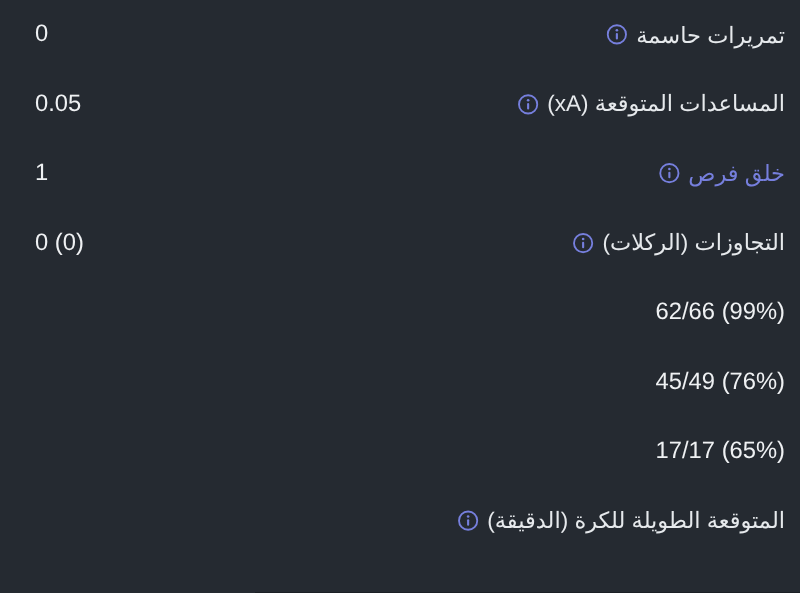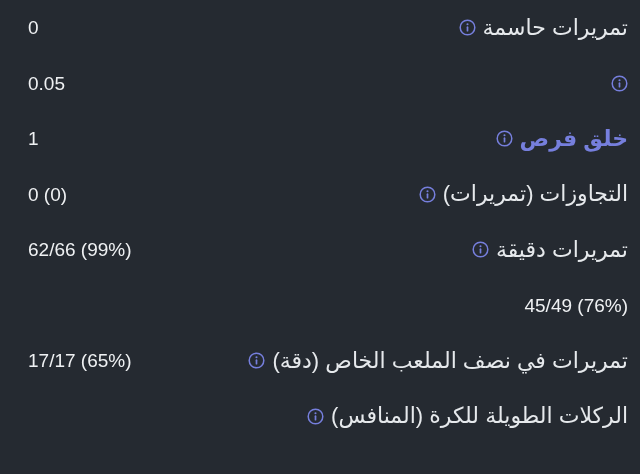--- a/index.html
+++ b/index.html
@@ -19,39 +19,38 @@
   .stat-row {
     height: 55.5px;
     display: flex;
     align-items: center;
     justify-content: space-between;
     padding-right: 12px;
     padding-left: 28px;
     box-sizing: border-box;
   }
   .stat-label {
-    font-size: 22px;
+    font-size: 18px;
     line-height: 1;
     color: #e6e9ec;
     display: flex;
     align-items: center;
     gap: 7px;
     white-space: nowrap;
   }
   .stat-value {
     font-size: 19px;
     line-height: 1;
     color: #eff1f3;
     direction: ltr;
     white-space: nowrap;
   }
   .stat-row.is-link .stat-label {
     color: #767fdd;
     cursor: pointer;
-    font-weight: bold;
   }
   .info-icon {
     display: inline-flex;
     width: 17px;
     height: 17px;
     flex: 0 0 auto;
   }
   .info-icon svg { width: 100%; height: 100%; }
 </style>
 </head>
@@ -67,20 +66,21 @@
           <circle cx="8.5" cy="5.2" r="1.05" fill="#767fdd"></circle>
           <rect x="7.65" y="7.3" width="1.7" height="5.3" rx="0.85" fill="#767fdd"></rect>
         </svg>
       </span>
     </span>
     <span class="stat-value">0</span>
   </div>
 
   <div class="stat-row">
     <span class="stat-label">
+      <span class="label-text">المساعدات المتوقعة (xA)</span>
       <span class="info-icon" hidden="">
         <svg viewBox="0 0 17 17" fill="none" xmlns="http://www.w3.org/2000/svg">
           <circle cx="8.5" cy="8.5" r="7.3" stroke="#767fdd" stroke-width="1.5"></circle>
           <circle cx="8.5" cy="5.2" r="1.05" fill="#767fdd"></circle>
           <rect x="7.65" y="7.3" width="1.7" height="5.3" rx="0.85" fill="#767fdd"></rect>
         </svg>
       </span>
     </span>
     <span class="stat-value">0.05</span>
   </div>
@@ -94,67 +94,47 @@
           <circle cx="8.5" cy="5.2" r="1.05" fill="#767fdd"></circle>
           <rect x="7.65" y="7.3" width="1.7" height="5.3" rx="0.85" fill="#767fdd"></rect>
         </svg>
       </span>
     </span>
     <span class="stat-value">1</span>
   </div>
 
   <div class="stat-row">
     <span class="stat-label">
-      <span class="label-text">التجاوزات (تمريرات)</span>
+      <span class="label-text">التجاوزات (الركلات)</span>
       <span class="info-icon" hidden="">
         <svg viewBox="0 0 17 17" fill="none" xmlns="http://www.w3.org/2000/svg">
           <circle cx="8.5" cy="8.5" r="7.3" stroke="#767fdd" stroke-width="1.5"></circle>
           <circle cx="8.5" cy="5.2" r="1.05" fill="#767fdd"></circle>
           <rect x="7.65" y="7.3" width="1.7" height="5.3" rx="0.85" fill="#767fdd"></rect>
         </svg>
       </span>
     </span>
     <span class="stat-value">0 (0)</span>
   </div>
 
   <div class="stat-row">
-    <span class="stat-label">
-      <span class="label-text">تمريرات دقيقة</span>
-      <span class="info-icon" hidden="">
-        <svg viewBox="0 0 17 17" fill="none" xmlns="http://www.w3.org/2000/svg">
-          <circle cx="8.5" cy="8.5" r="7.3" stroke="#767fdd" stroke-width="1.5"></circle>
-          <circle cx="8.5" cy="5.2" r="1.05" fill="#767fdd"></circle>
-          <rect x="7.65" y="7.3" width="1.7" height="5.3" rx="0.85" fill="#767fdd"></rect>
-        </svg>
-      </span>
-    </span>
     <span class="stat-value">62/66 (99%)</span>
   </div>
 
   <div class="stat-row">
     <span class="stat-value">45/49 (76%)</span>
   </div>
 
   <div class="stat-row">
-    <span class="stat-label">
-      <span class="label-text">تمريرات في نصف الملعب الخاص (دقة)</span>
-      <span class="info-icon" hidden="">
-        <svg viewBox="0 0 17 17" fill="none" xmlns="http://www.w3.org/2000/svg">
-          <circle cx="8.5" cy="8.5" r="7.3" stroke="#767fdd" stroke-width="1.5"></circle>
-          <circle cx="8.5" cy="5.2" r="1.05" fill="#767fdd"></circle>
-          <rect x="7.65" y="7.3" width="1.7" height="5.3" rx="0.85" fill="#767fdd"></rect>
-        </svg>
-      </span>
-    </span>
     <span class="stat-value">17/17 (65%)</span>
   </div>
 
   <div class="stat-row">
     <span class="stat-label">
-      <span class="label-text">الركلات الطويلة للكرة (المنافس)</span>
+      <span class="label-text">المتوقعة الطويلة للكرة (الدقيقة)</span>
       <span class="info-icon" hidden="">
         <svg viewBox="0 0 17 17" fill="none" xmlns="http://www.w3.org/2000/svg">
           <circle cx="8.5" cy="8.5" r="7.3" stroke="#767fdd" stroke-width="1.5"></circle>
           <circle cx="8.5" cy="5.2" r="1.05" fill="#767fdd"></circle>
           <rect x="7.65" y="7.3" width="1.7" height="5.3" rx="0.85" fill="#767fdd"></rect>
         </svg>
       </span>
     </span>
   </div>
 </div>

